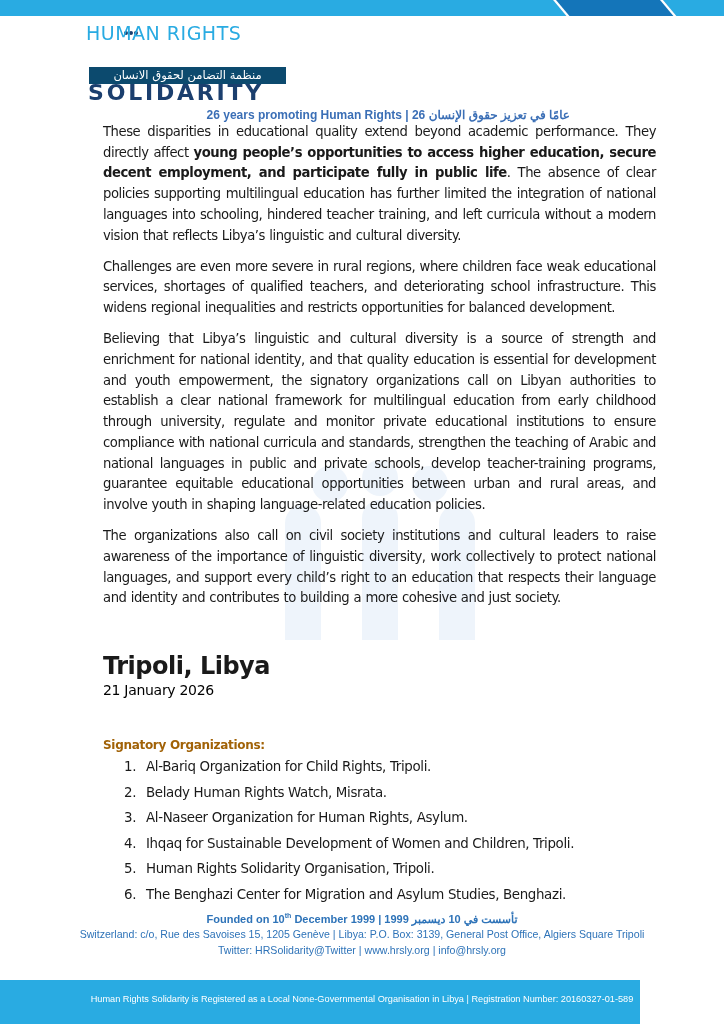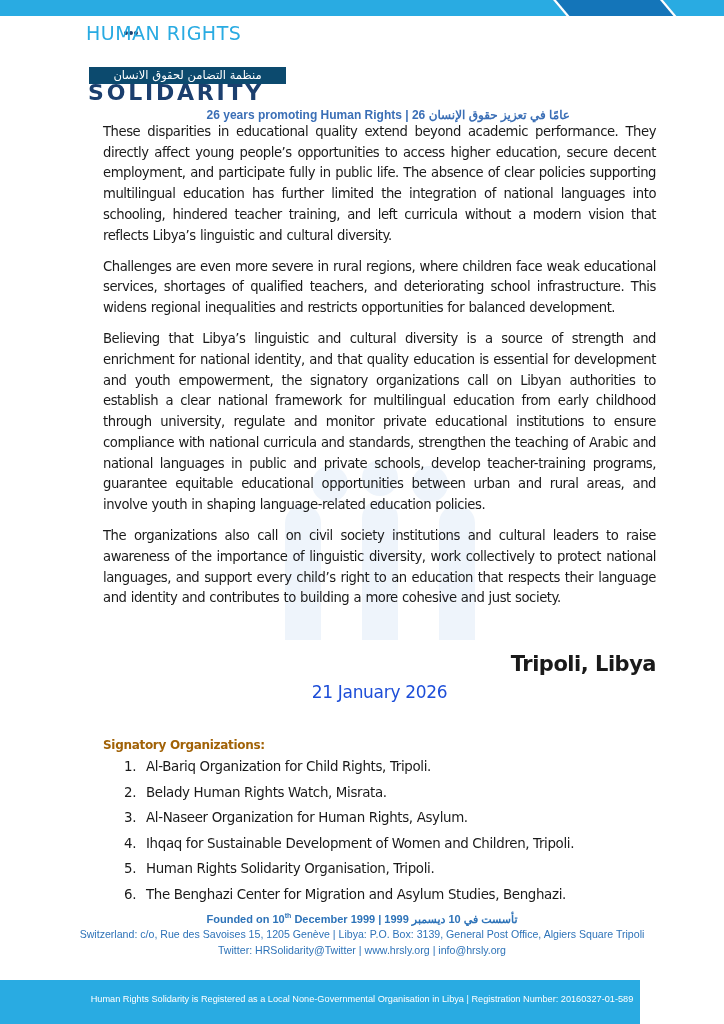--- a/index.html
+++ b/index.html
@@ -17,24 +17,24 @@
   .logo .arabic-bar { position: absolute; left: 3px; top: 47px; width: 197px; height: 17px; background: #0c4a6e; color: #fff; font-size: 11.5px; line-height: 17px; text-align: center; direction: rtl; }
 
   .tagline { position: absolute; left: 100px; top: 108px; width: 470px; text-align: right; font-family: "Liberation Sans", sans-serif; font-size: 12px; font-weight: bold; color: #3b6fb6; white-space: nowrap; }
 
   .watermark { position: absolute; left: 285px; top: 460px; width: 190px; height: 180px; opacity: 1; }
   .watermark .col { position: absolute; bottom: 0; width: 36px; background: #eef4fb; border-radius: 18px 18px 0 0; }
   .watermark .head { position: absolute; width: 36px; height: 36px; border-radius: 50%; background: #eef4fb; }
 
   .content { position: absolute; left: 103px; top: 122px; width: 553px; font-family: "DejaVu Sans", sans-serif; font-size: 13.2px; line-height: 20.7px; color: #1a1a1a; }
   .content p { text-align: justify; margin-bottom: 10.5px; letter-spacing: -0.45px; word-spacing: 0.5px; }
-  .content p b { font-weight: normal; }
+  .content p b { font-weight: bold; }
 
-  .place { position: absolute; left: 103px; top: 652px; width: 553px; text-align: right; font-size: 21px; font-weight: bold; letter-spacing: -0.5px; color: #1a1a1a; }
-  .date { position: absolute; left: 103px; top: 682px; width: 553px; text-align: center; font-size: 17px; color: #1d4ed8; letter-spacing: -0.3px; }
+  .place { position: absolute; left: 103px; top: 652px; width: 553px; text-align: left; font-size: 24px; font-weight: bold; letter-spacing: -0.5px; color: #1a1a1a; }
+  .date { position: absolute; left: 103px; top: 682px; width: 553px; text-align: left; font-size: 14px; color: #000000; letter-spacing: -0.3px; }
 
   .sig-title { position: absolute; left: 103px; top: 738px; font-size: 12px; font-weight: bold; color: #a16207; letter-spacing: -0.3px; }
   .sig-list { position: absolute; left: 124px; top: 757px; width: 520px; list-style: none; font-size: 13.4px; color: #1a1a1a; letter-spacing: -0.35px; }
   .sig-list li { height: 25.5px; line-height: 19px; display: flex; }
   .sig-list .num { width: 22px; }
 
   .footer-info { position: absolute; left: 0; top: 912px; width: 724px; text-align: center; font-family: "Liberation Sans", sans-serif; color: #2e73b8; font-size: 10.6px; line-height: 15.4px; }
   .footer-info .founded { font-weight: bold; font-size: 11px; }
   .footer-info sup { font-size: 7px; vertical-align: super; line-height: 0; }
 

